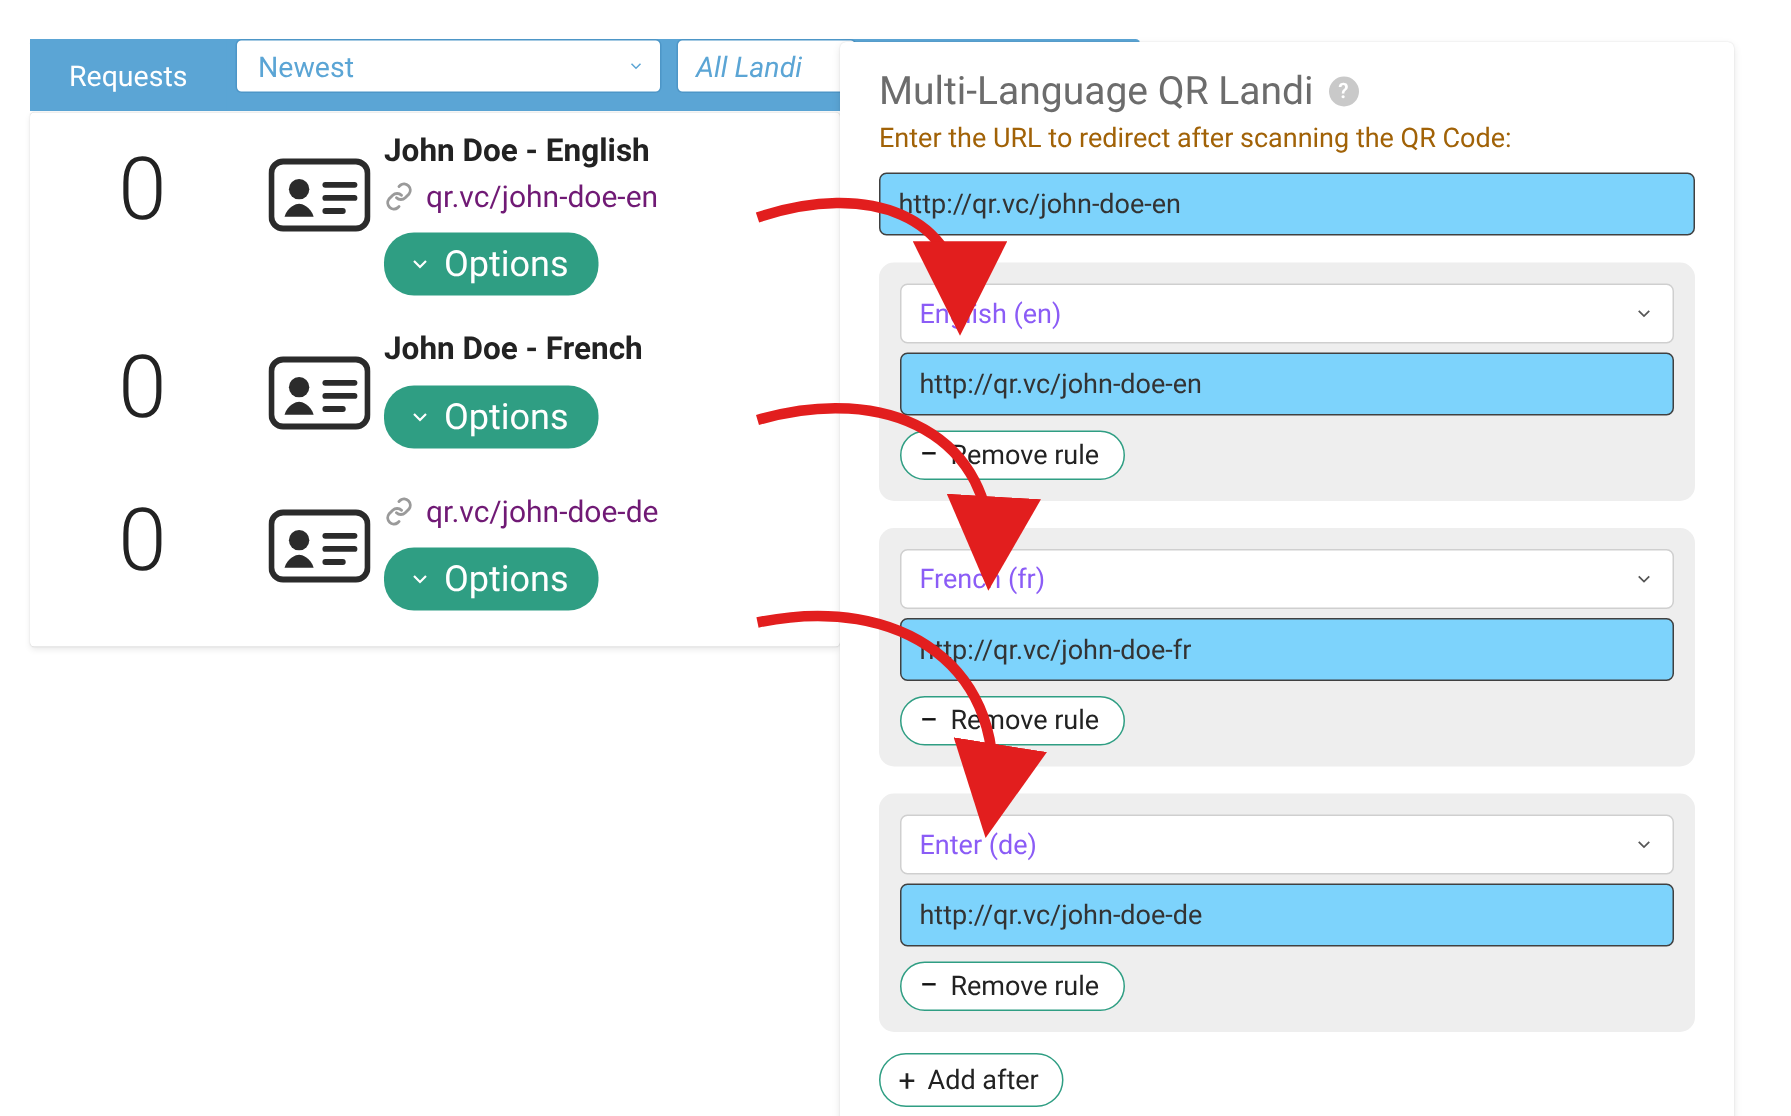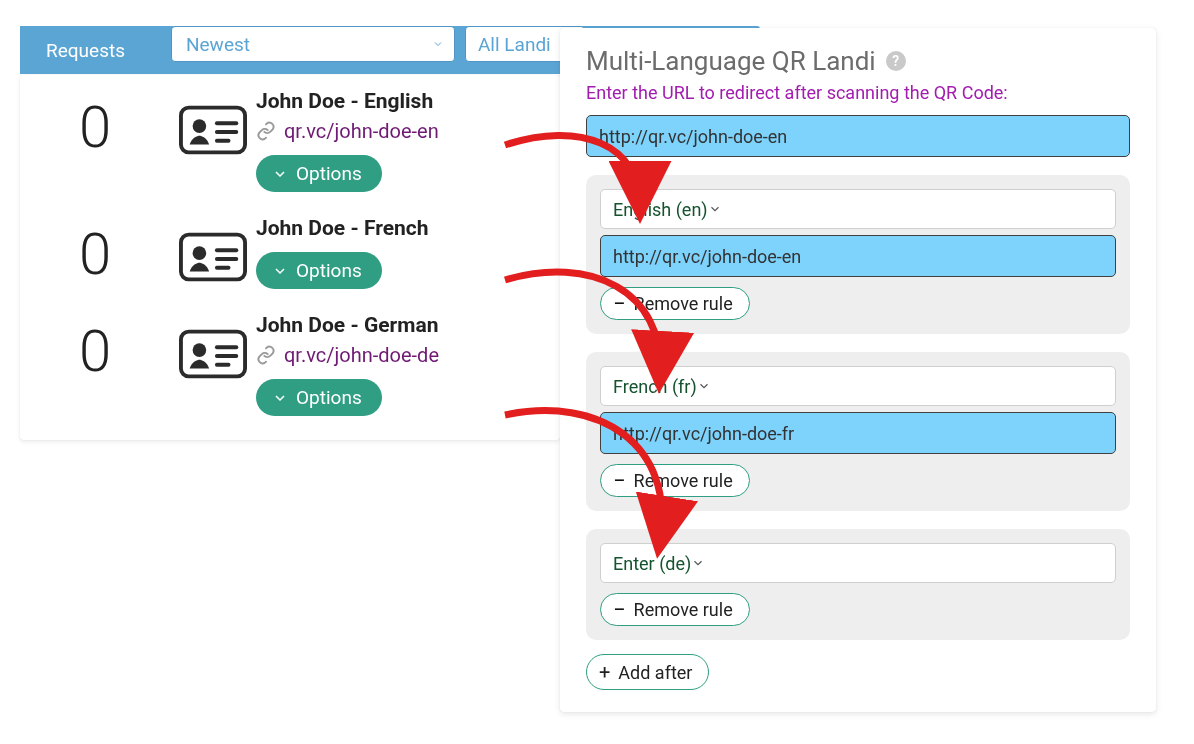--- a/index.html
+++ b/index.html
@@ -26,21 +26,21 @@
     font-size: 19px;
   }
   .toolbar .requests-tab {
     background: #5ba5d5;
     padding: 0 26px;
     height: 100%;
     display: flex; align-items: center;
     font-weight: 400;
   }
   .toolbar .sort-select {
-    margin-left: 20px;
+    margin-left: 6px;
     height: 36px;
     width: 284px;
     background: #fff;
     border: 1px solid #4d96c7;
     border-radius: 4px;
     display: flex; align-items: center; justify-content: space-between;
     padding: 0 10px 0 14px;
     color: #5ba5d5;
     font-weight: 400;
   }
@@ -49,20 +49,21 @@
     height: 36px;
     flex: 0 0 120px;
     background: #fff;
     border: 1px solid #4d96c7;
     border-radius: 4px;
     display: flex; align-items: center;
     padding: 0 12px;
     color: #5ba5d5;
     white-space: nowrap;
     overflow: hidden;
+    font-style: italic;
   }
   .chev-down-blue {
     width: 12px; height: 12px; fill: none; stroke: #5ba5d5; stroke-width: 2;
   }
 
   
   .list-card {
     position: absolute;
     left: 20px; top: 75px;
     width: 540px;
@@ -108,21 +109,21 @@
     font-size: 20px;
   }
   .link-icon { width: 20px; height: 20px; margin-right: 8px; }
   .options-btn {
     margin-top: 12px;
     display: inline-flex; align-items: center;
     background: #2f9e83;
     color: #fff;
     border-radius: 20px;
     padding: 7px 20px 7px 16px;
-    font-size: 19px;
+    font-size: 24px;
     cursor: pointer;
   }
   .options-btn svg { width: 16px; height: 16px; margin-right: 8px; stroke: #fff; fill: none; stroke-width: 2.2; }
 
   
   .right-panel {
     position: absolute;
     left: 560px; top: 28px;
     width: 596px;
     background: #fff;
@@ -137,21 +138,21 @@
     margin: 0 0 6px;
     display: flex; align-items: center;
   }
   .help-icon {
     display: inline-flex; align-items: center; justify-content: center;
     width: 20px; height: 20px; border-radius: 50%;
     background: #c9c9c9; color: #fff; font-size: 14px; font-weight: 600;
     margin-left: 10px;
   }
   .panel-subtitle {
-    font-size: 18px; color: #a21caf; margin: 4px 0 12px;
+    font-size: 18px; color: #a16207; margin: 4px 0 12px;
   }
   .textfield {
     width: 100%;
     height: 42px;
     border: 1px solid #404040;
     border-radius: 5px;
     padding: 0 12px;
     font-size: 18px;
     color: #333;
     display: flex; align-items: center;
@@ -162,24 +163,24 @@
     background: #eeeeee;
     border-radius: 10px;
     padding: 14px;
   }
   .rule-select {
     width: 100%;
     height: 40px;
     border: 1px solid #cfcfcf;
     border-radius: 5px;
     background: #fff;
-    display: flex; align-items: center; justify-content: flex-start;
+    display: flex; align-items: center; justify-content: space-between;
     padding: 0 12px;
     font-size: 18px;
-    color: #14532d;
+    color: #8b5cf6;
   }
   .rule-url { margin-top: 6px; }
   .remove-btn {
     margin-top: 10px;
     display: inline-flex; align-items: center;
     border: 1px solid #2f9e83;
     color: #222;
     background: #fff;
     border-radius: 20px;
     padding: 5px 16px 5px 12px;
@@ -292,21 +293,20 @@
       <svg class="vcard-svg" viewBox="0 0 70 50">
         <rect x="2" y="2" width="66" height="46" rx="8" ry="8" fill="none" stroke="#2b2b2b" stroke-width="4"></rect>
         <circle cx="21" cy="21" r="7" fill="#2b2b2b"></circle>
         <path d="M11 40c2-7 8-9 10-9s8 2 10 9" fill="#2b2b2b"></path>
         <rect x="37" y="16" width="24" height="4" rx="2" fill="#2b2b2b"></rect>
         <rect x="37" y="25" width="24" height="4" rx="2" fill="#2b2b2b"></rect>
         <rect x="37" y="34" width="16" height="4" rx="2" fill="#2b2b2b"></rect>
       </svg>
     </div>
     <div class="item-body">
-      <p class="item-title">John Doe - German</p>
       <div class="item-link">
         <svg class="link-icon" viewBox="0 0 24 24" fill="none" stroke="#9a9a9a" stroke-width="2.3" stroke-linecap="round">
           <path d="M10 13a5 5 0 0 0 7 0l3-3a5 5 0 0 0-7-7l-1 1"></path>
           <path d="M14 11a5 5 0 0 0-7 0l-3 3a5 5 0 0 0 7 7l1-1"></path>
         </svg>
         <span>qr.vc/john-doe-de</span>
       </div>
       <div class="options-btn">
         <svg viewBox="0 0 24 24">
               <polyline points="6 9 12 15 18 9"></polyline>
@@ -363,20 +363,23 @@
   </div>
 
   
   <div class="rule-card">
     <div class="rule-select">
       <span>Enter (de)</span>
       <svg class="chev-grey" viewBox="0 0 24 24">
             <polyline points="6 9 12 15 18 9"></polyline>
           </svg>
     </div>
+    <div class="textfield rule-url">
+      <span>http://qr.vc/john-doe-de</span>
+    </div>
     <div class="remove-btn">
       <span class="minus">−</span>
       <span>Remove rule</span>
     </div>
   </div>
 
   <div class="add-btn">
     <span class="plus">+</span>
     <span>Add after</span>
   </div>

